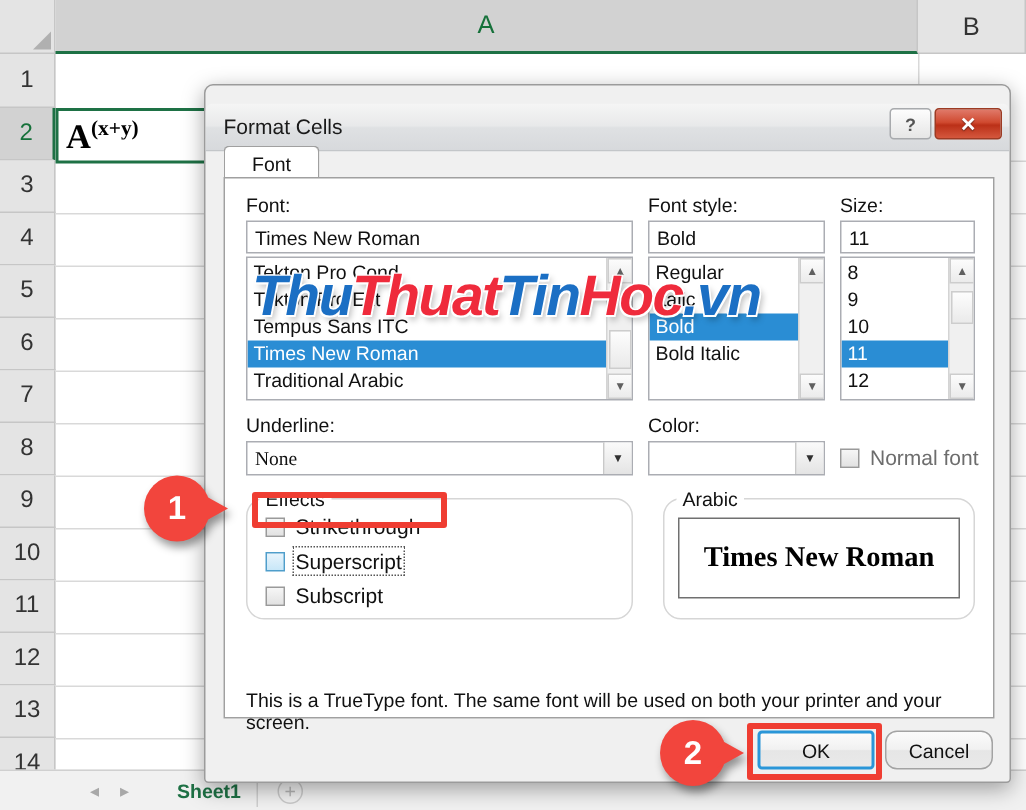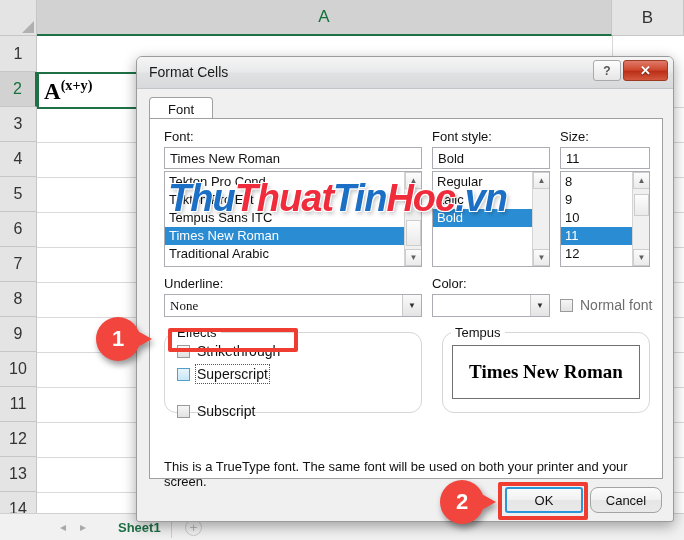--- a/index.html
+++ b/index.html
@@ -140,20 +140,21 @@
     border: 1px solid #9b9b9b;
     border-radius: 6px 6px 3px 3px;
     box-shadow: 0 4px 14px rgba(0,0,0,0.35);
   }
   .titlebar {
     position: relative;
     height: 32px;
     background: linear-gradient(to bottom, #f5f5f5 0%, #e8e9ea 48%, #dfe1e3 52%, #d7d9dc 100%);
     border-radius: 5px 5px 0 0;
     border-bottom: 1px solid #c3c6c9;
+    margin-top: 12px;
   }
   .title-text {
     position: absolute; left: 12px; top: 7px;
     font-size: 14px; color: #1a1a1a;
   }
   .btn-help {
     position: absolute; right: 52px; top: 3px;
     width: 28px; height: 21px;
     background: linear-gradient(to bottom,#fdfdfd,#e6e6e6);
     border: 1px solid #a8aaad;
@@ -526,20 +527,21 @@
       <span>Font style:</span>
     </div>
     <div class="tbox" style="left:282px; top:28px; width:118px; height:22px;">
       <span>Bold</span>
     </div>
     <div class="listbox" style="left:282px; top:52px; width:118px; height:96px;">
       <div class="lb-items">
         <div class="lb-item">Regular</div>
         <div class="lb-item">Italic</div>
         <div class="lb-item sel">Bold</div>
+        <div class="lb-item">Bold Italic</div>
       </div>
       <div class="sbar">
         <div class="sb-arrow up">▲</div>
         <div class="sb-arrow down">▼</div>
       </div>
     </div>
 
     <div class="lbl" style="left:410px; top:10px;">
       <span>Size:</span>
     </div>
@@ -587,27 +589,27 @@
       <span class="group-title">Effects</span>
     </div>
     <div class="cb-row" style="left:27px; top:224px;">
       <span class="cbox"></span>
       <span class="cb-label">Strikethrough</span>
     </div>
     <div class="cb-row" style="left:27px; top:247px;">
       <span class="cbox hover"></span>
       <span class="cb-label focus">Superscript</span>
     </div>
-    <div class="cb-row" style="left:27px; top:284px;">
+    <div class="cb-row" style="left:27px; top:270px;">
       <span class="cbox"></span>
       <span class="cb-label">Subscript</span>
     </div>
 
     <div class="group" style="left:292px; top:213px; width:208px; height:81px;">
-      <span class="group-title">Tempus</span>
+      <span class="group-title">Arabic</span>
     </div>
     <div class="preview-box" style="left:302px; top:226px; width:188px; height:54px;">
       <span class="preview-text">Times New Roman</span>
     </div>
 
     <div class="ttf-note" style="left:14px; top:340px;">This is a TrueType font.  The same font will be used on both your printer and your screen.</div>
   </div>
 
   <div class="dlgbtn focused" style="left:368px; top:430px; width:78px;">
     <span>OK</span>

